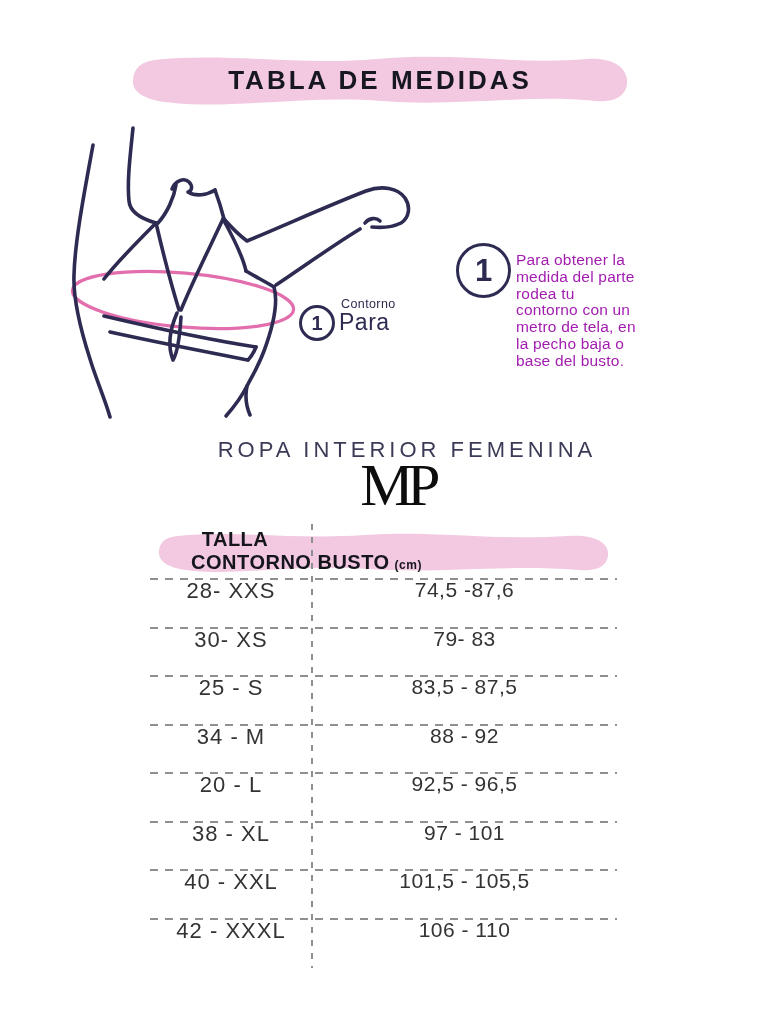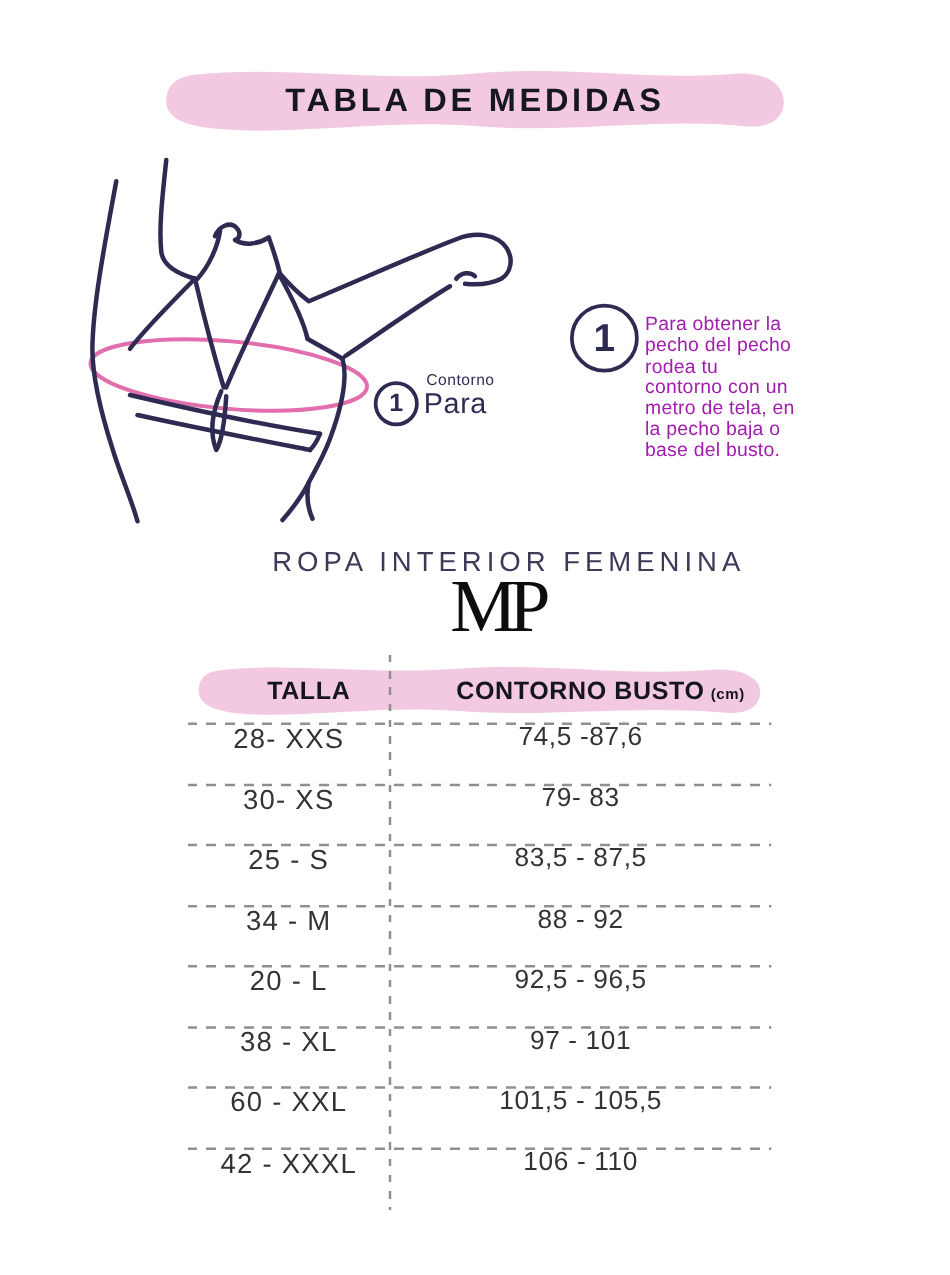--- a/index.html
+++ b/index.html
@@ -52,22 +52,22 @@
   .brand {
     left:0; top:455px; width:760px; text-align:center;
     font-family:"Liberation Serif", serif; font-size:60px; line-height:1;
     letter-spacing:-0.11em; color:#0d0d0d;padding-left:17px;
   }
 
   
   .size-table { left:150px; top:528px; width:467px; height:440px; }
   .size-table svg.header-blob { position:absolute; left:0; top:0; }
   .table-header-row {
-    position:absolute; left:16px; top:0; width:467px; height:50px;
-    display:flex; align-items:center;
+    position:absolute; left:4px; top:0; width:467px; height:50px;
+    display:flex; align-items:flex-start;flex-direction:column;
   }
   .th { font-weight:700; font-size:20px; color:#15151c; letter-spacing:0.5px;
         text-align:center; position:relative; }
   .th.c1 { width:162px; }
   .th.c2 { width:305px; }
   .unit { font-size:12px; margin-left:5px; font-weight:700; }
   .table-body { position:absolute; left:0; top:50px; width:467px; }
   .t-row { display:flex; height:48.5px; align-items:flex-start; position:relative; }
   .t-row::before {
     content:""; position:absolute; top:0; left:0; right:0; height:2px;
@@ -120,21 +120,21 @@
   <span>1</span>
 </div>
 <div class="abs m-contorno">Contorno</div>
 <div class="abs m-busto">Para</div>
 
 <div class="abs instr-circle">
   <span>1</span>
 </div>
 <div class="abs instr-text">
   <div>Para obtener la</div>
-  <div>pecho del pecho</div>
+  <div>medida del parte</div>
   <div>rodea tu</div>
   <div>contorno con un</div>
   <div>metro de tela, en</div>
   <div>la pecho baja o</div>
   <div>base del busto.</div>
 </div>
 
 <div class="abs subtitle">ROPA INTERIOR FEMENINA</div>
 <div class="abs brand">MP</div>
 
@@ -167,21 +167,21 @@
     </div>
     <div class="t-row">
       <div class="td c1">20 - L</div>
       <div class="td c2">92,5 - 96,5</div>
     </div>
     <div class="t-row">
       <div class="td c1">38 - XL</div>
       <div class="td c2">97 - 101</div>
     </div>
     <div class="t-row">
-      <div class="td c1">60 - XXL</div>
+      <div class="td c1">40 - XXL</div>
       <div class="td c2">101,5 - 105,5</div>
     </div>
     <div class="t-row">
       <div class="td c1">42 - XXXL</div>
       <div class="td c2">106 - 110</div>
     </div>
   </div>
   <div class="v-dash"></div>
 </div>
 

